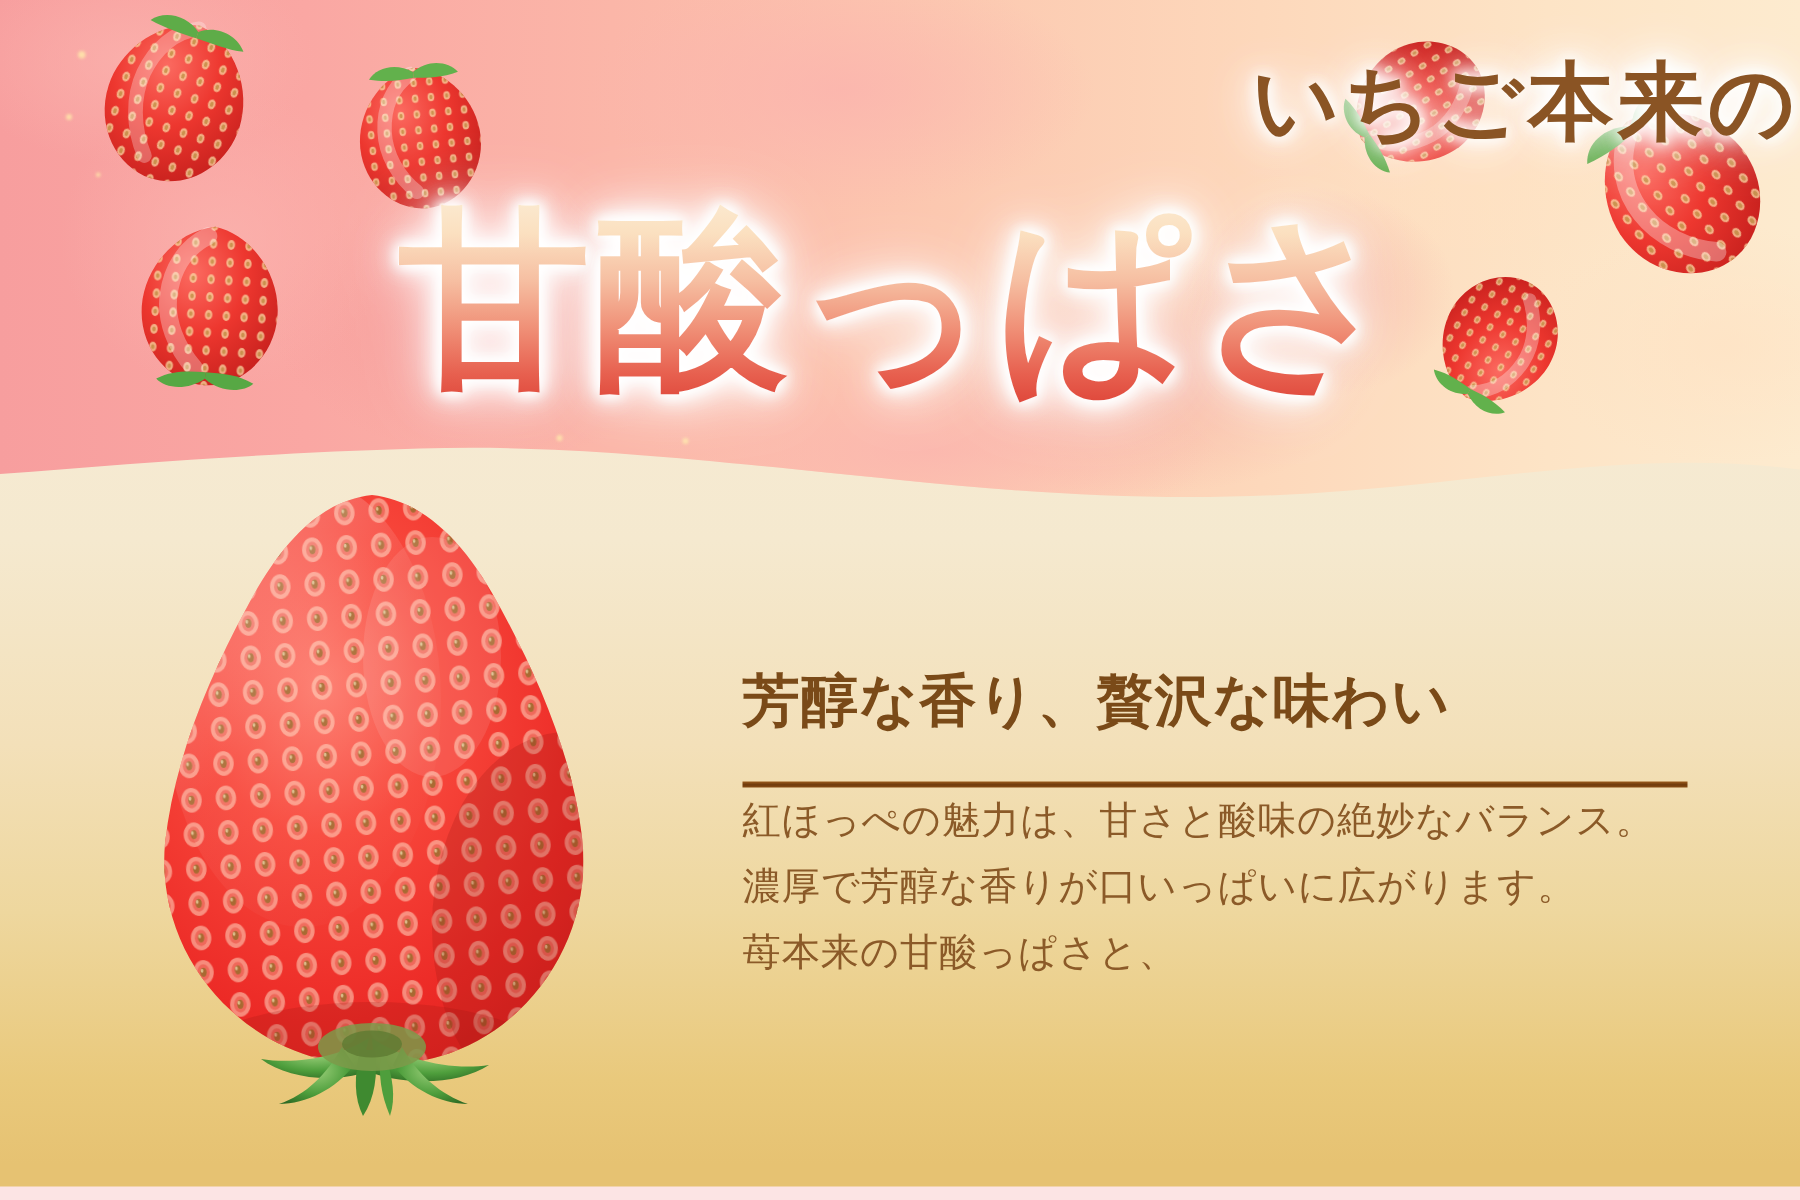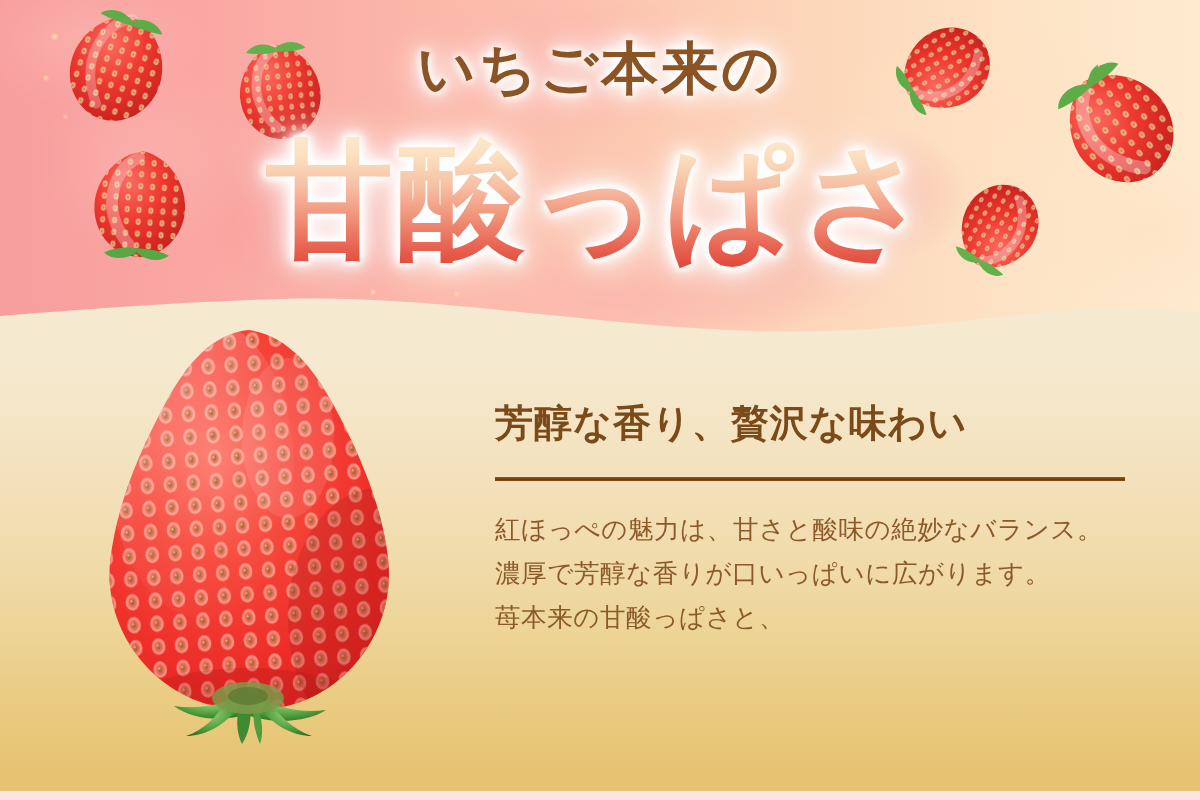--- a/index.html
+++ b/index.html
@@ -60,21 +60,21 @@
     position: absolute;
     pointer-events: none;
   }
   .berry svg { display: block; width: 100%; height: 100%; }
 
   
   .headline-small {
     position: absolute;
     left: 0; top: 38px;
     width: 1200px;
-    text-align: center;
+    text-align: right;
     font-size: 57px;
     line-height: 1.1;
     font-weight: 700;
     letter-spacing: 3px;
     color: #8A5424;
     text-shadow:
       0 0 10px #fff, 0 0 10px #fff, 0 0 18px #fff,
       0 0 26px #fff, 0 0 34px rgba(255,255,255,.95),
       0 0 46px rgba(255,255,255,.8);
   }
@@ -115,29 +115,29 @@
     left: 495px;
     top: 398px;
     width: 640px;
   }
   .copy-heading {
     font-size: 38px;
     font-weight: 700;
     letter-spacing: 1px;
     color: #7A4A18;
     white-space: nowrap;
+    margin-top: 44px;
   }
   .copy-rule {
     margin-top: 28px;
     width: 630px;
     height: 4px;
     background: linear-gradient(to bottom, #9A5A1C 0%, #6F3A0C 55%, #8A4E16 100%);
   }
   .copy-body {
-    margin-top: 27px;
     font-size: 25.5px;
     line-height: 1.72;
     letter-spacing: .6px;
     color: #8B5A28;
     white-space: nowrap;
   }
 </style>
 </head>
 <body>
 

